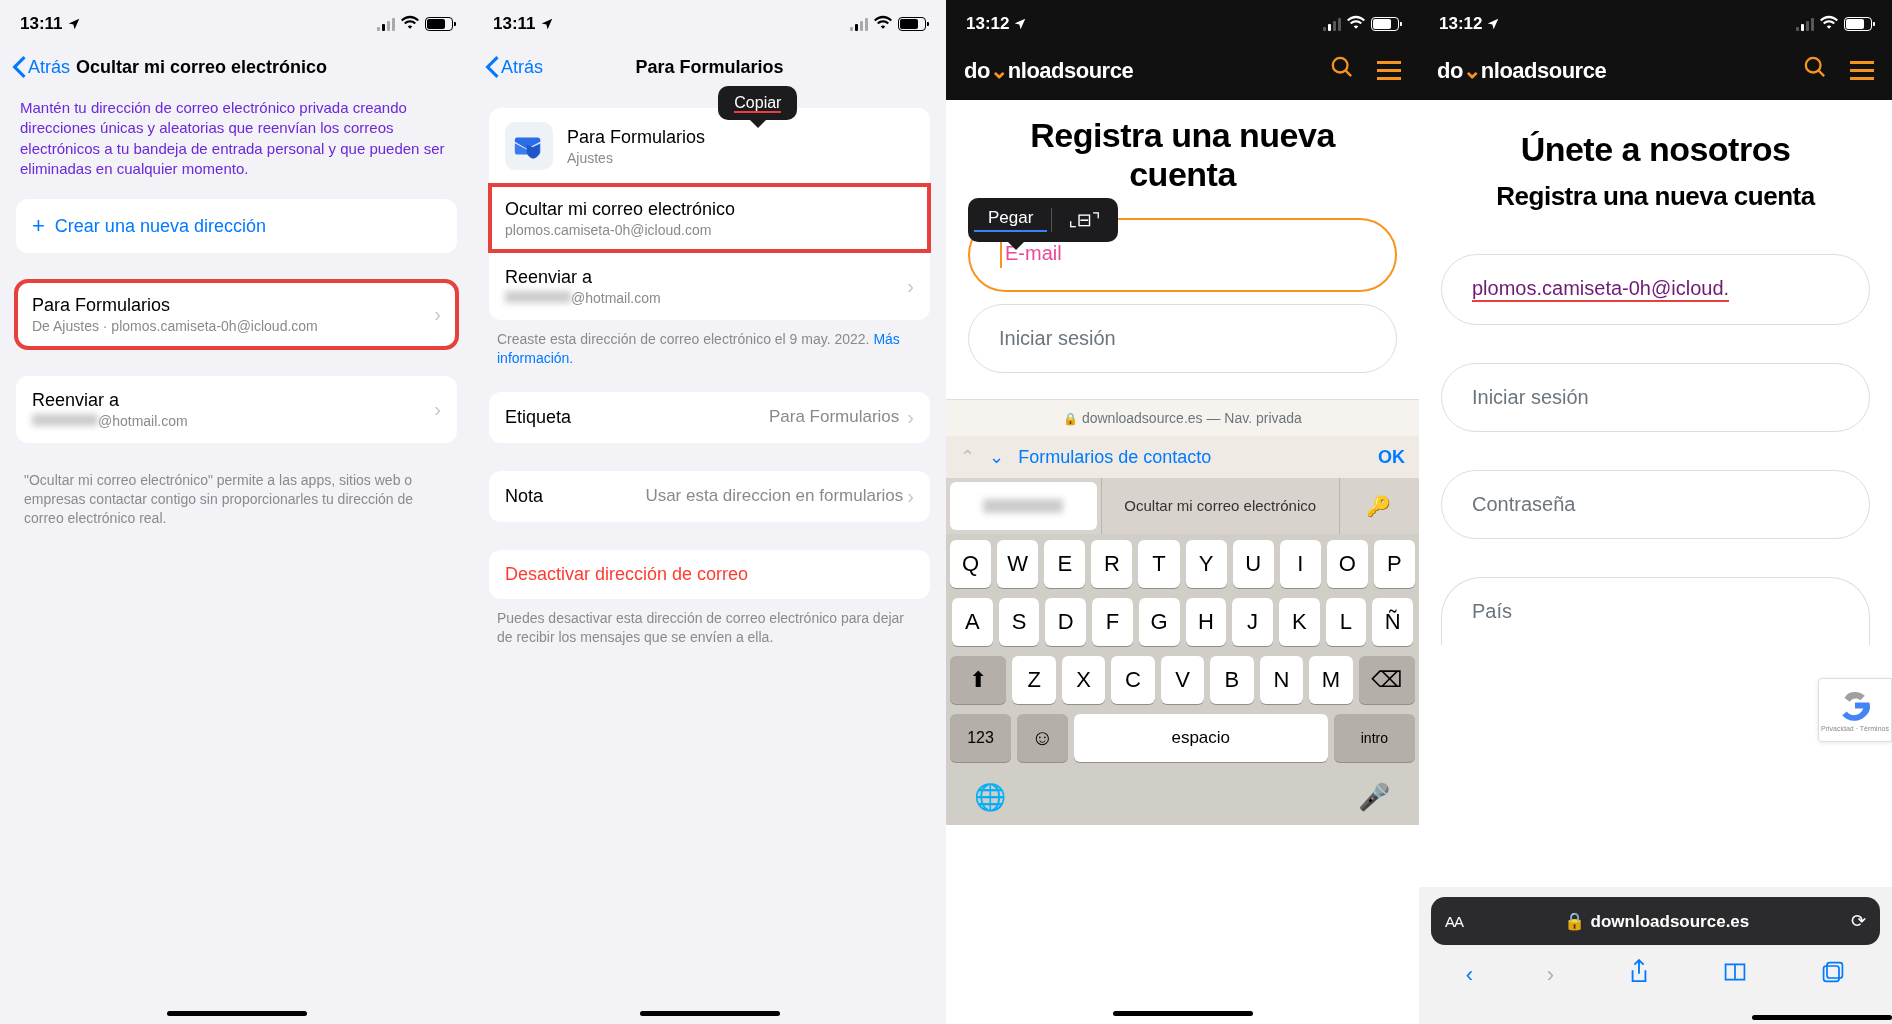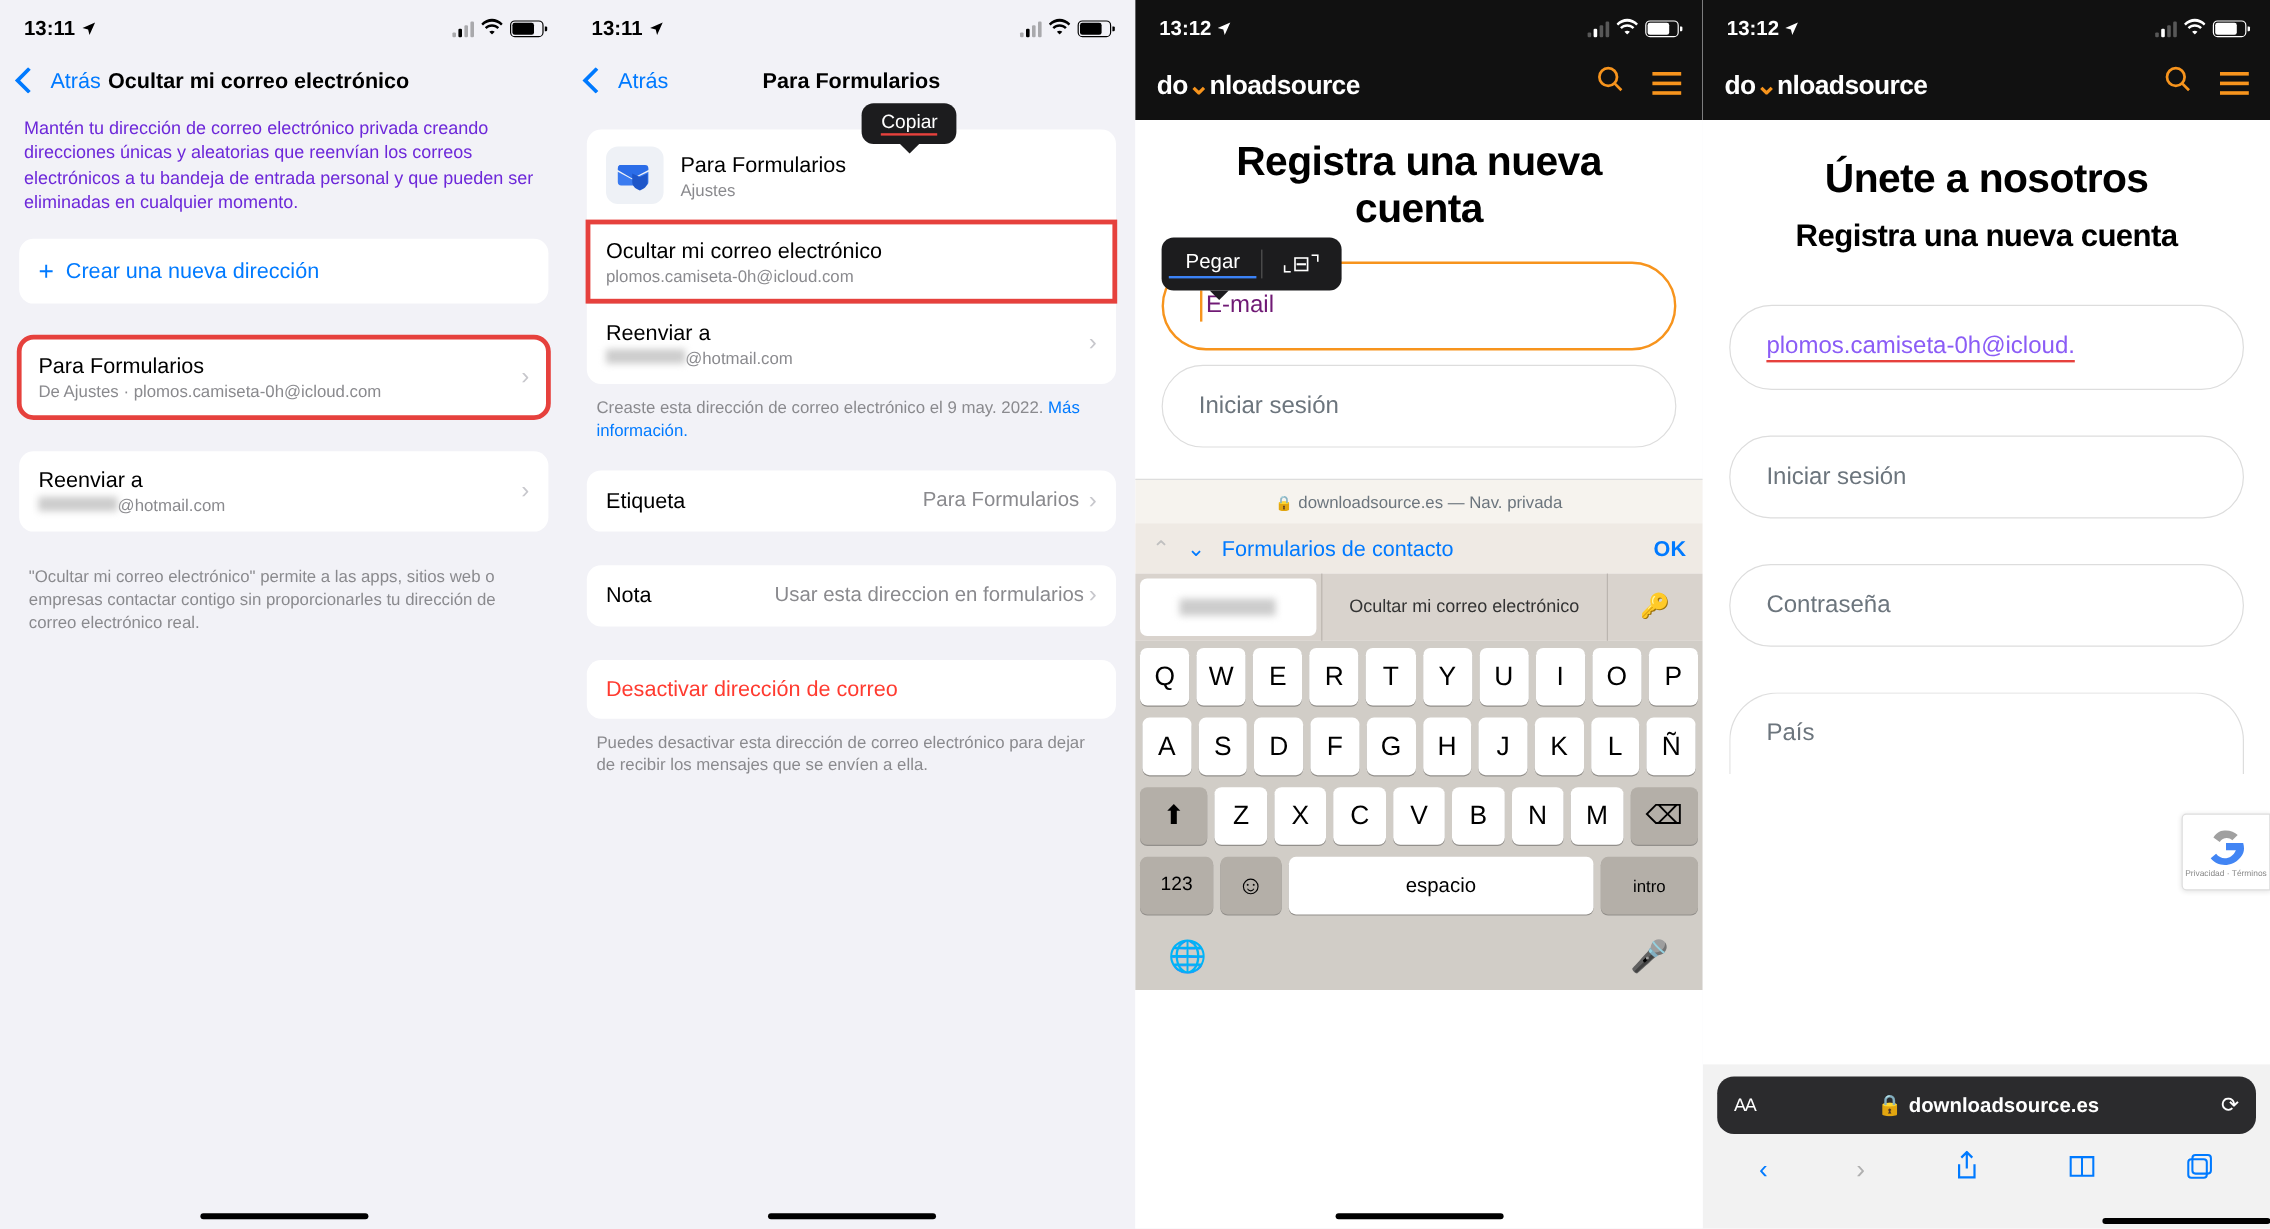--- a/index.html
+++ b/index.html
@@ -14,21 +14,21 @@
 .cell-bars .b1 { height: 4px; opacity: 0.3; }
 .cell-bars .b2 { height: 7px; }
 .cell-bars .b3 { height: 10px; opacity: 0.3; }
 .cell-bars .b4 { height: 13px; opacity: 0.3; }
 .wifi-icon { font-size: 16px; }
 .battery { width: 28px; height: 14px; border: 1.5px solid currentColor; border-radius: 4px; position: relative; }
 .battery::after { content: ""; position: absolute; right: -4px; top: 4px; width: 2px; height: 4px; background: currentColor; border-radius: 0 1px 1px 0; }
 .battery-fill { position: absolute; left: 1px; top: 1px; bottom: 1px; width: 70%; background: currentColor; border-radius: 2px; }
 
 .nav-header { display: flex; align-items: center; padding: 8px 12px 12px; gap: 6px; }
-.nav-back { color: #007aff; font-size: 18px; display: flex; align-items: center; gap: 16px; }
+.nav-back { color: #007aff; font-size: 18px; display: flex; align-items: center; gap: 2px; }
 .nav-back svg { width: 14px; height: 22px; }
 .nav-title { font-size: 18px; font-weight: 600; color: #000; }
 .nav-title.center { position: absolute; left: 50%; transform: translateX(-50%); }
 
 .section-text { padding: 8px 20px 20px; color: #6d28d9; font-size: 15px; line-height: 1.35; }
 .card { margin: 0 16px 28px; background: #fff; border-radius: 12px; overflow: hidden; }
 .card.highlight-red { outline: 4px solid #e6413d; outline-offset: -2px; }
 .row { display: flex; align-items: center; padding: 14px 16px; position: relative; }
 .row + .row { border-top: 1px solid #e5e5ea; }
 .row-main { flex: 1; min-width: 0; }
@@ -56,21 +56,21 @@
 .logo .chev-logo { color: #f7941d; font-weight: 900; }
 .header-icons { display: flex; gap: 24px; color: #f7941d; font-size: 24px; align-items: center; }
 .hamburger { display: flex; flex-direction: column; gap: 5px; }
 .hamburger span { width: 24px; height: 3px; background: #f7941d; }
 
 .page-title-big { font-size: 34px; font-weight: 700; text-align: center; padding: 16px 30px 12px; line-height: 1.15; font-family: Arial, sans-serif; letter-spacing: -0.5px; }
 .page-subtitle { font-size: 26px; font-weight: 700; text-align: center; padding: 0 30px 20px; line-height: 1.2; font-family: Arial, sans-serif; letter-spacing: -0.5px; }
 
 .form-pill { margin: 12px 22px; border: 1px solid #ddd; border-radius: 40px; padding: 22px 30px; font-size: 20px; color: #6c757d; background: #fff; }
 .form-pill.active { border-color: #f7941d; border-width: 2px; color: #000; }
-.form-pill.filled { color: #8b5cf6; }
+.form-pill.filled { color: #701a75; }
 
 .paste-tooltip { position: absolute; background: #1c1c1e; color: #fff; font-size: 17px; padding: 10px 6px; border-radius: 10px; left: 22px; top: 198px; display: flex; align-items: center; gap: 0; z-index: 20; }
 .paste-tooltip .underline { border-bottom: 2px solid #3b82f6; padding: 0 14px 2px; }
 .paste-tooltip .divider { width: 1px; height: 24px; background: #555; margin: 0 4px; }
 .paste-tooltip .scan { padding: 0 12px; font-size: 18px; }
 .paste-tooltip::after { content: ""; position: absolute; bottom: -8px; left: 40px; border: 8px solid transparent; border-top-color: #1c1c1e; border-bottom: none; }
 
 .safari-bar { background: #f6f3ee; border-top: 1px solid #ddd; padding: 10px 0; text-align: center; font-size: 14px; color: #6c757d; }
 .safari-lock { font-size: 12px; }
 
@@ -294,21 +294,21 @@
           <span></span>
         </span>
     </div>
   </div>
   <div class="page-title-big">Registra una nueva cuenta</div>
   <div class="paste-tooltip">
     <span class="underline">Pegar</span>
     <span class="divider"></span>
     <span class="scan">⌞⊟⌝</span>
   </div>
-  <div class="form-pill active"><span class="cursor"></span><span style="color:#701a75">E-mail</span></div>
+  <div class="form-pill active"><span class="cursor"></span><span style="color:#ec4899">E-mail</span></div>
   <div class="form-pill">Iniciar sesión</div>
   <div style="height:14px"></div>
   <div class="safari-bar"><span class="safari-lock">🔒</span> <span>downloadsource.es</span><span> — Nav. privada</span></div>
   <div class="keyboard-toolbar">
     <span class="kb-arrow">⌃</span>
     <span class="kb-arrow active">⌄</span>
     <span class="kb-action">Formularios de contacto</span>
     <span class="kb-ok">OK</span>
   </div>
   <div class="keyboard-suggest">

